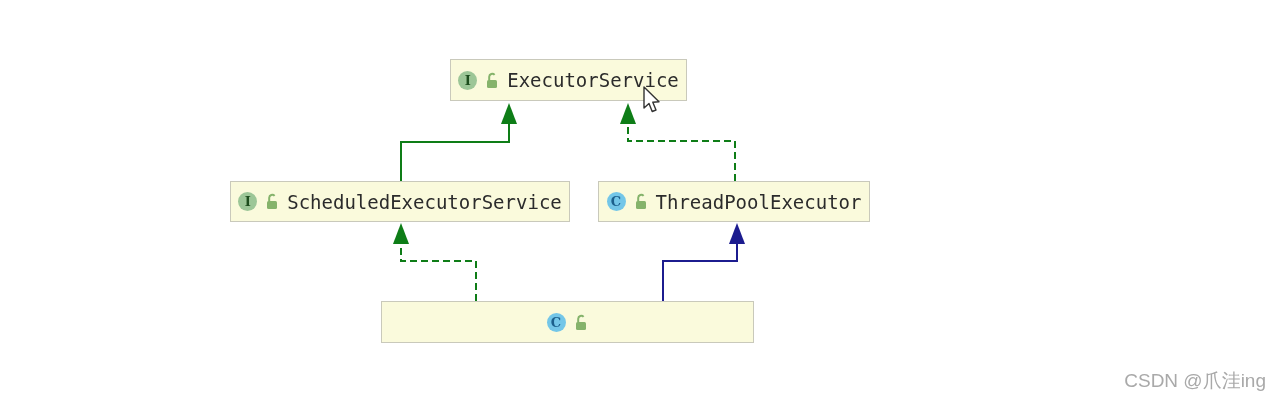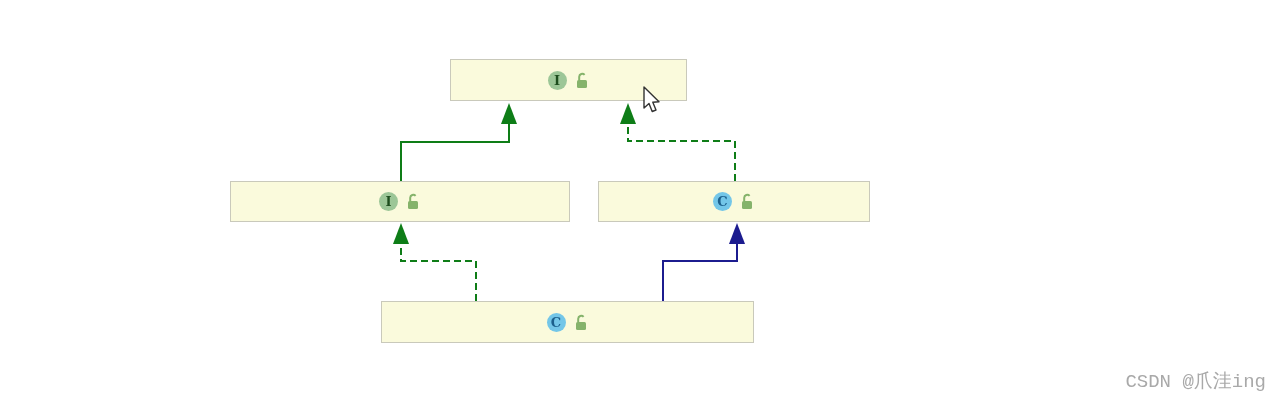--- a/index.html
+++ b/index.html
@@ -56,21 +56,21 @@
   #node-thread-pool-executor        { left: 598px; top: 181px; width: 272px; height: 41px; }
   #node-scheduled-thread-pool-executor { left: 381px; top: 301px; width: 373px; height: 42px; }
 
   #cursor {
     position: absolute;
     left: 642px; top: 86px;
   }
   #watermark {
     position: absolute;
     right: 14px; top: 368px;
-    font-family: Liberation Mono, monospace;
+    font-family: Liberation Sans, sans-serif;
     font-size: 19px;
     color: #a9a9a9;
   }
 </style>
 </head>
 <body>
 
 <div id="stage">
 
   <svg id="edges" xmlns="http://www.w3.org/2000/svg" width="1280" height="400" viewBox="0 0 1280 400">
@@ -95,36 +95,39 @@
       <polygon class="head-navy" points="737,223 729,244 745,244"></polygon>
     </g>
   </svg>
 
   <div class="node" id="node-executor-service">
     <span class="badge badge-interface">I</span>
     <svg class="lock" width="16" height="17" viewBox="0 0 16 17">
       <path d="M5.2 8 L5.2 4.8 A3.1 3.1 0 0 1 10.6 2.9" fill="none" stroke="#85b36b" stroke-width="2"></path>
       <rect x="3" y="8" width="10" height="8" rx="1.5" fill="#85b36b"></rect>
     </svg>
+    <span>ExecutorService</span>
   </div>
 
   <div class="node" id="node-scheduled-executor-service">
     <span class="badge badge-interface">I</span>
     <svg class="lock" width="16" height="17" viewBox="0 0 16 17">
       <path d="M5.2 8 L5.2 4.8 A3.1 3.1 0 0 1 10.6 2.9" fill="none" stroke="#85b36b" stroke-width="2"></path>
       <rect x="3" y="8" width="10" height="8" rx="1.5" fill="#85b36b"></rect>
     </svg>
+    <span>ScheduledExecutorService</span>
   </div>
 
   <div class="node" id="node-thread-pool-executor">
     <span class="badge badge-class">C</span>
     <svg class="lock" width="16" height="17" viewBox="0 0 16 17">
       <path d="M5.2 8 L5.2 4.8 A3.1 3.1 0 0 1 10.6 2.9" fill="none" stroke="#85b36b" stroke-width="2"></path>
       <rect x="3" y="8" width="10" height="8" rx="1.5" fill="#85b36b"></rect>
     </svg>
+    <span>ThreadPoolExecutor</span>
   </div>
 
   <div class="node" id="node-scheduled-thread-pool-executor">
     <span class="badge badge-class">C</span>
     <svg class="lock" width="16" height="17" viewBox="0 0 16 17">
       <path d="M5.2 8 L5.2 4.8 A3.1 3.1 0 0 1 10.6 2.9" fill="none" stroke="#85b36b" stroke-width="2"></path>
       <rect x="3" y="8" width="10" height="8" rx="1.5" fill="#85b36b"></rect>
     </svg>
   </div>
 

